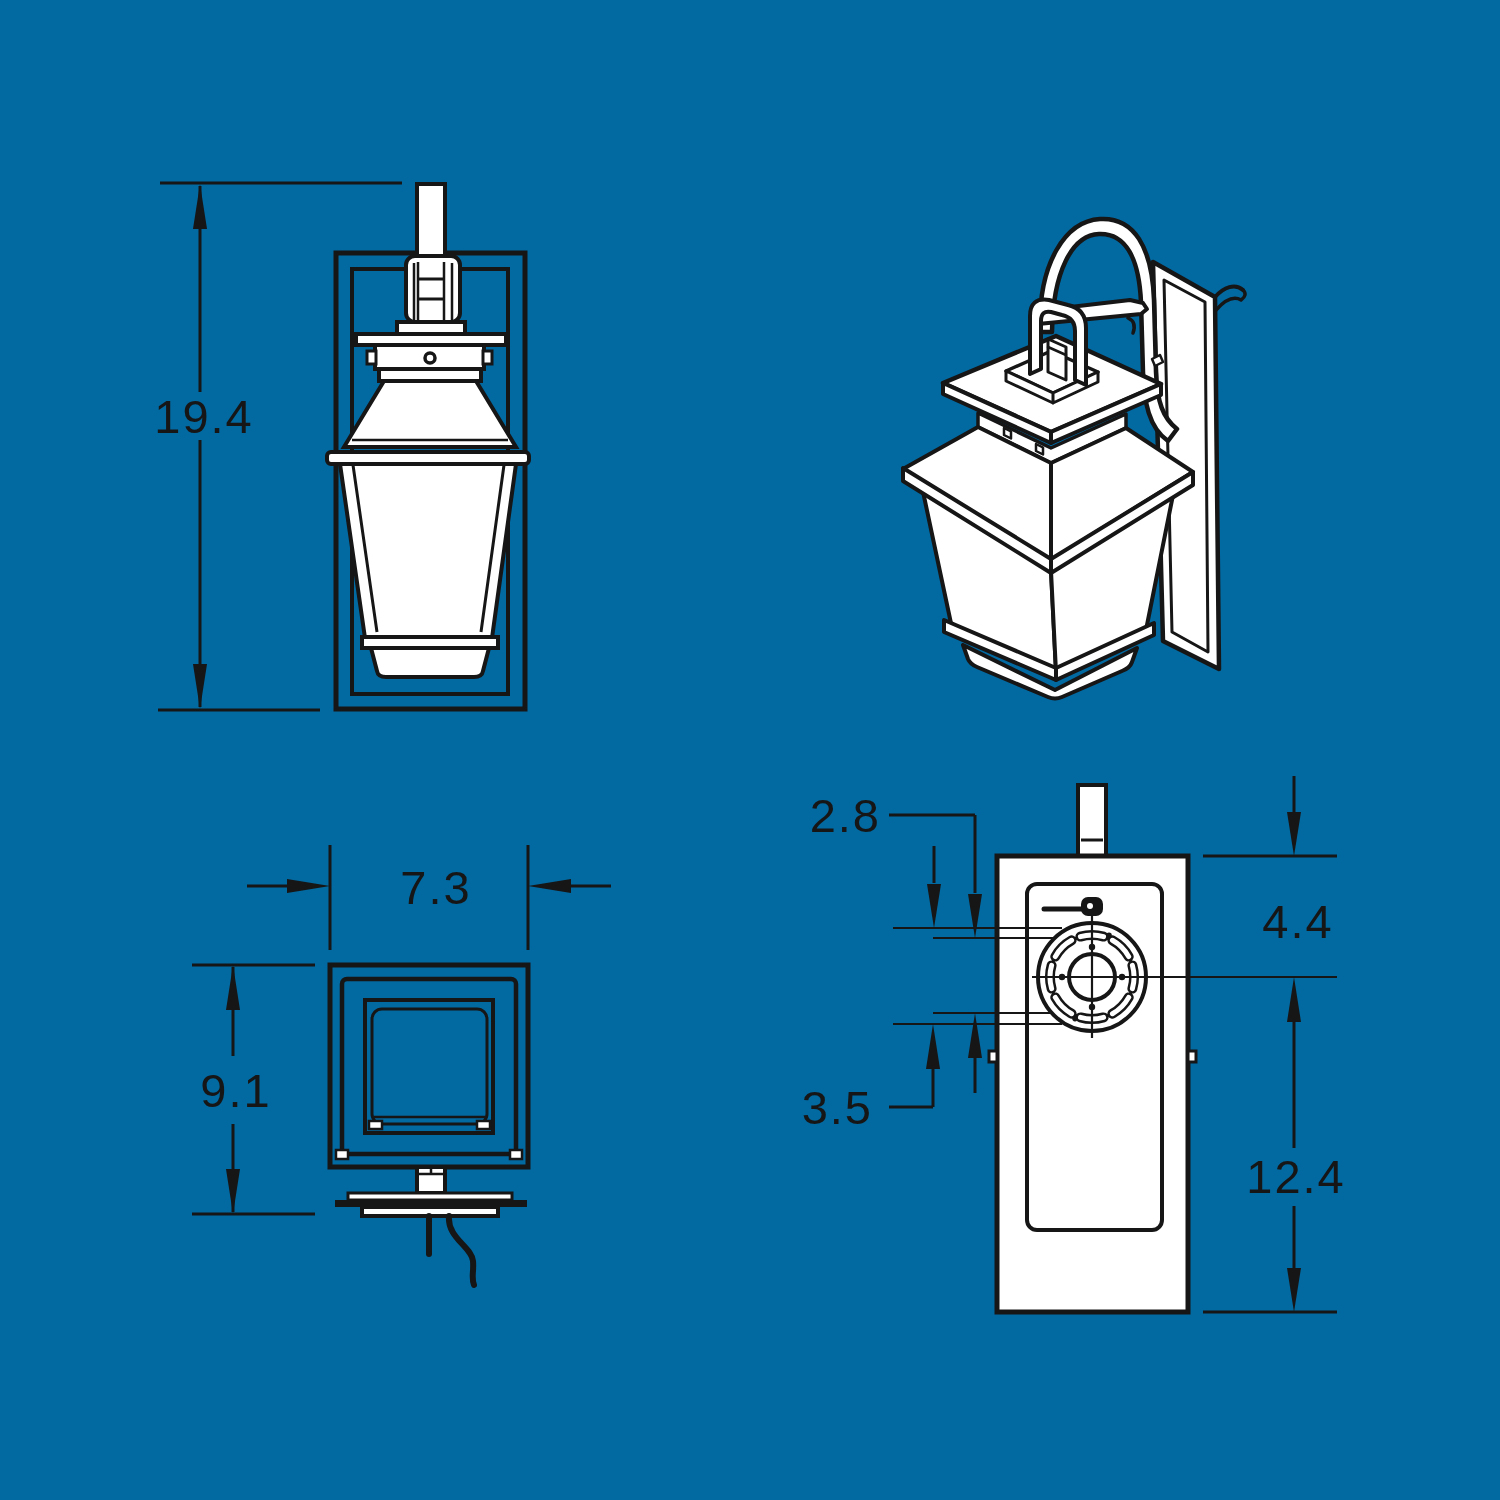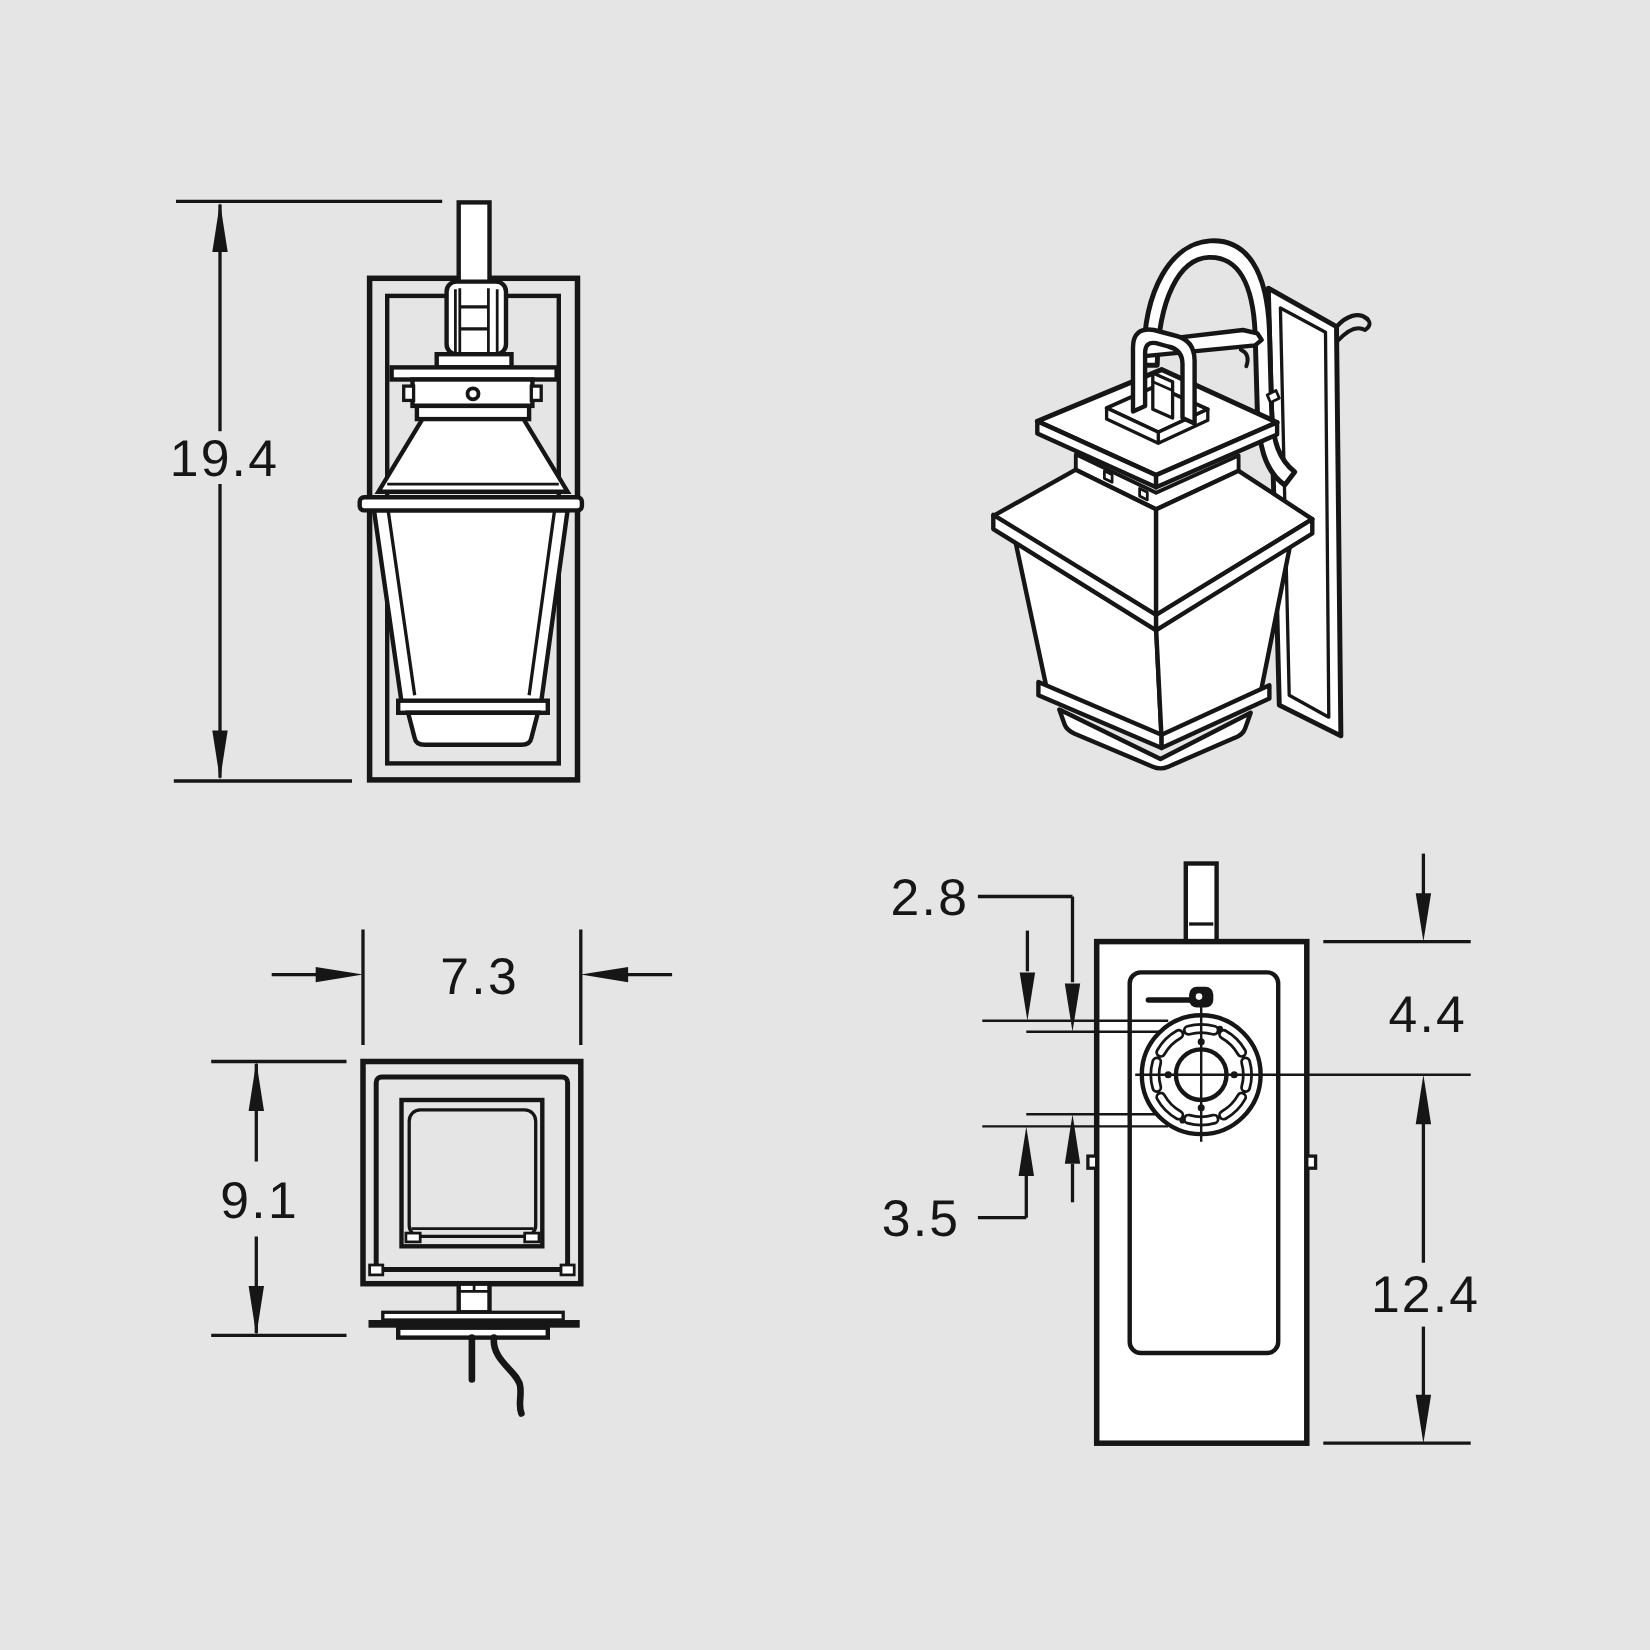--- a/index.html
+++ b/index.html
@@ -1,16 +1,16 @@
 <!DOCTYPE html>
 <html><head>
 <meta charset="utf-8">
 <style>
   html,body{margin:0;padding:0;background:#ffffff;}
-  .canvas{position:relative;width:1500px;height:1500px;background:#e5e5e5;overflow:hidden;
+  .canvas{position:relative;width:1500px;height:1500px;background:#0369a1;overflow:hidden;
           font-family:"Liberation Sans", sans-serif;}
   svg{position:absolute;inset:0;display:block;}
   .dim-text{font-family:"Liberation Sans", sans-serif;font-size:47px;fill:#161616;letter-spacing:2px;}
   .ln{stroke:#161616;fill:none;}
   .fw{stroke:#161616;fill:#ffffff;}
   .solid{fill:#161616;stroke:none;}
 </style>
 </head>
 <body>
 

